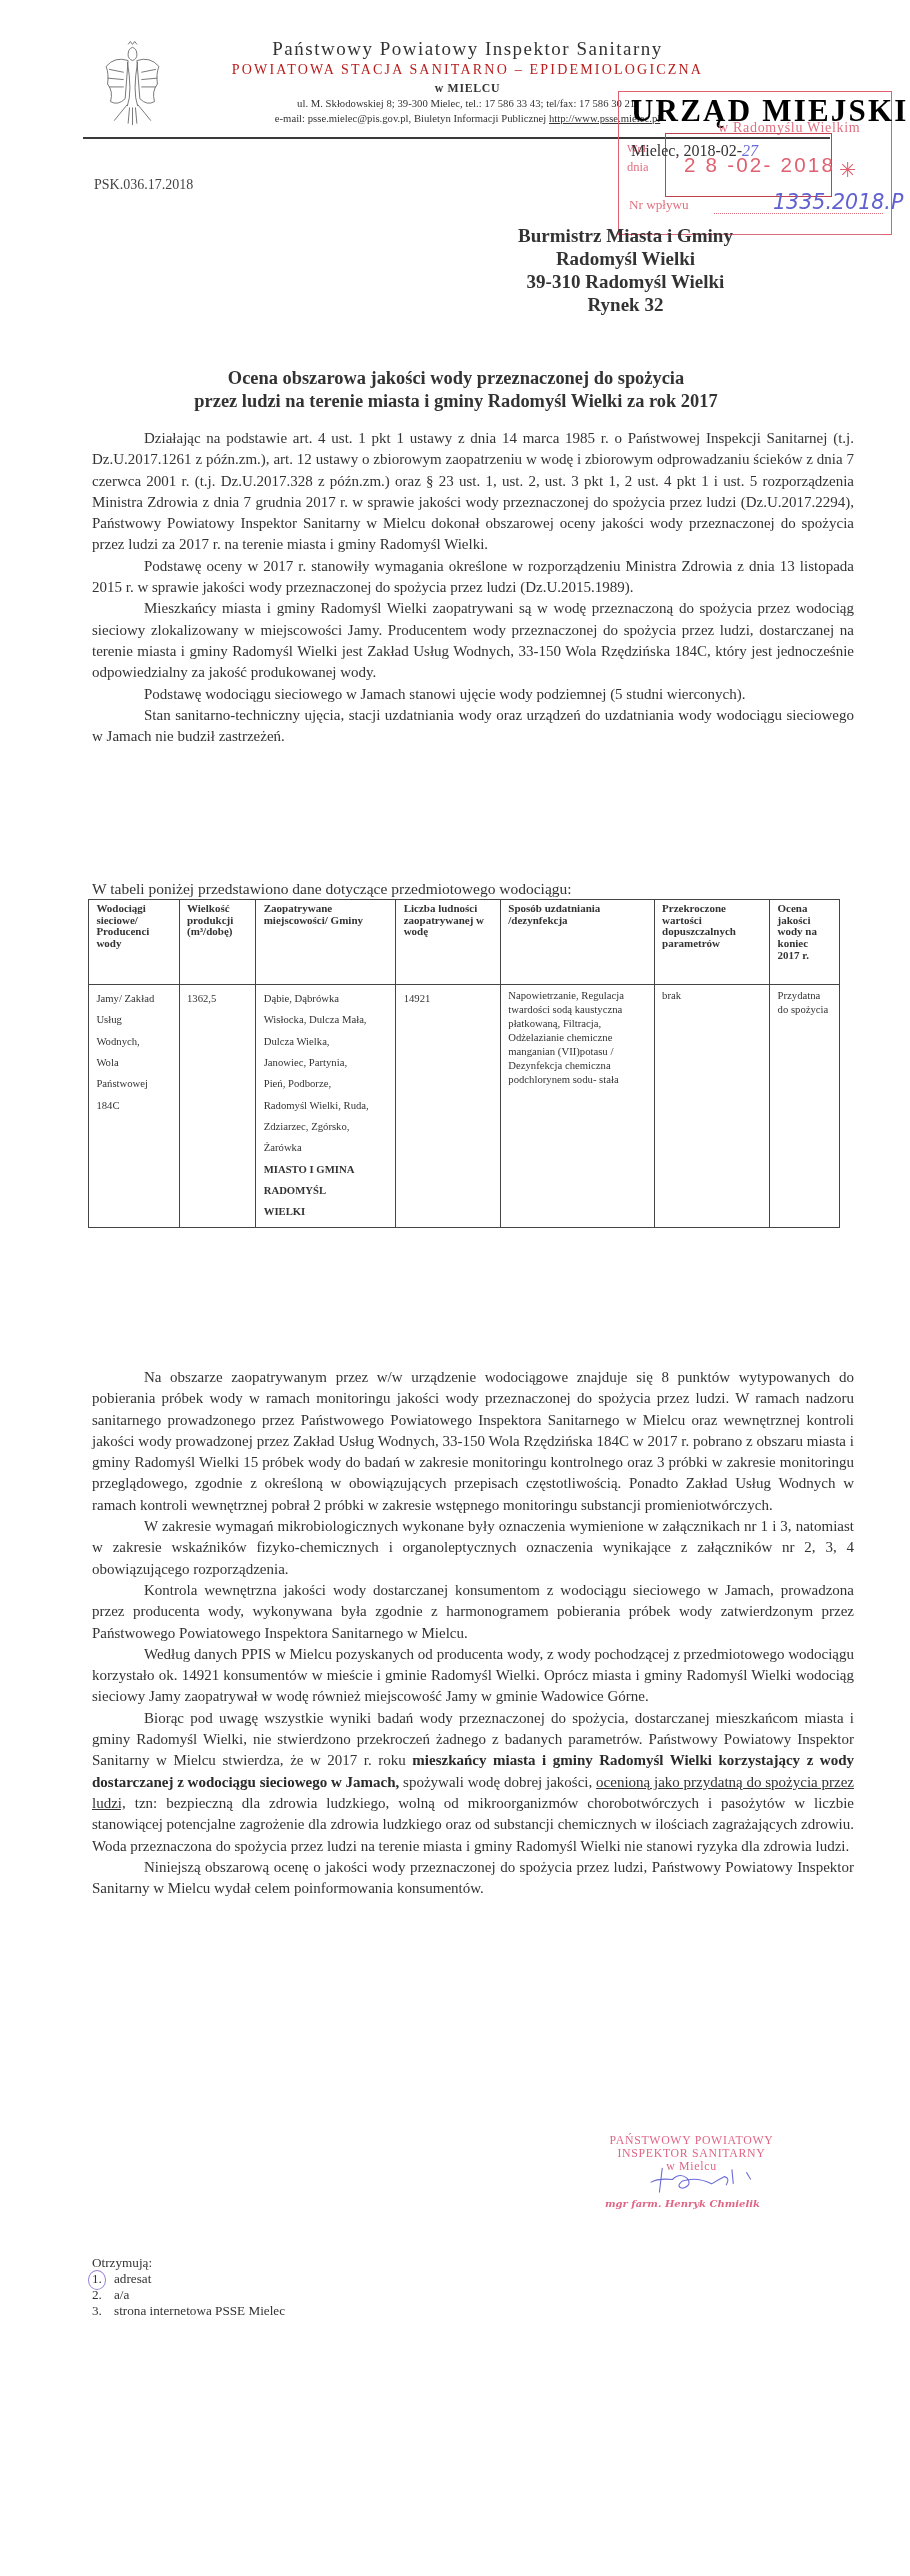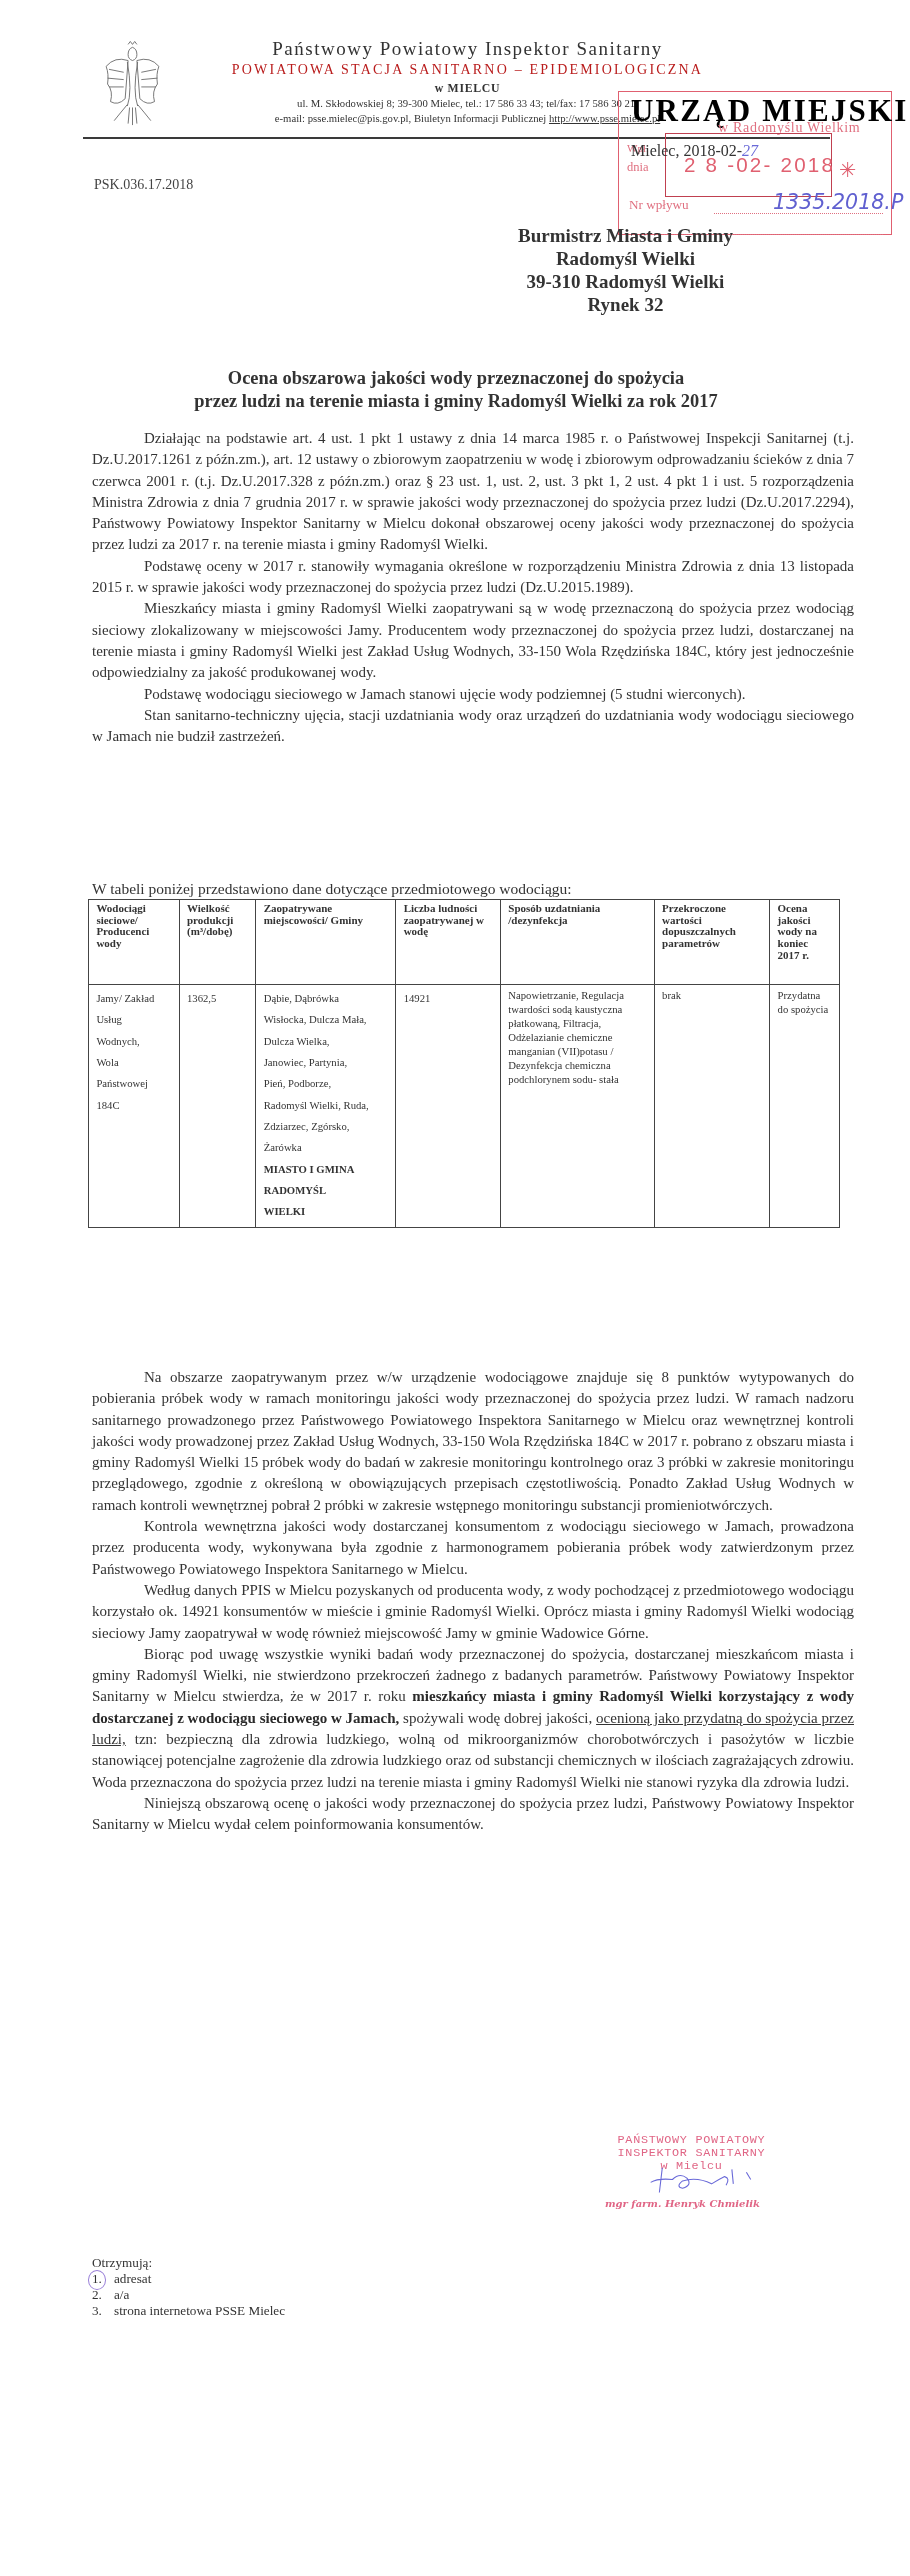--- a/index.html
+++ b/index.html
@@ -42,21 +42,21 @@
   .tbl-intro { left:92px; top:880px; font-size:15.5px; color:#333; }
   table.wt { position:absolute; left:88px; top:899px; width:752px; border-collapse:collapse; font-family:"Liberation Serif", serif; color:#333; }
   table.wt th, table.wt td { border:1.1px solid #444; vertical-align:top; padding:2.9px 7.4px 4.4px 7.4px; }
   table.wt th { text-align:left; font-size:11px; line-height:11.8px; font-weight:bold; height:77px; }
   table.wt td { font-size:10.7px; height:210px; }
   table.wt td.loose { line-height:21.3px; }
   table.wt td.tight { line-height:14px;margin-top:30px; }
   .cell-line { display:block; }
   .cell-bold { display:block; font-weight:bold; }
   
-  .sig-stamp { left:596px; top:2134px; width:191px; text-align:center; font-family:Liberation Mono, monospace; color:#e06585; font-size:11.8px; line-height:13.2px; letter-spacing:0.7px; }
+  .sig-stamp { left:596px; top:2134px; width:191px; text-align:center; font-family:Liberation Serif, serif; color:#e06585; font-size:11.8px; line-height:13.2px; letter-spacing:0.7px; }
   .sig-scrawl { left:644px; top:2165px; width:125px; height:29px; }
   .sig-name { left:605px; top:2198px; font-size:10px; color:#e06585; font-style:italic; font-family:"DejaVu Serif", serif; font-weight:bold; }
   
   .recv { left:92px; top:2255px; font-size:13.2px; line-height:16px; color:#333; font-family:"Liberation Serif", serif; }
   .recv .row { display:flex; }
   .recv .num { width:22px; position:relative; }
   .recv .circled { position:absolute; left:-4.4px; top:-0.7px; width:16px; height:17.7px; border:1.1px solid #9a80d8; border-radius:50%; }
 </style>
 </head>
 <body>
@@ -180,20 +180,21 @@
       <td class="tight">
         <span class="cell-line">Przydatna</span>
         <span class="cell-line">do spożycia</span>
       </td>
     </tr>
   </tbody>
 </table>
 
 <div class="abs body" style="top:1367px;">
   <p>Na obszarze zaopatrywanym przez w/w urządzenie wodociągowe znajduje się 8 punktów wytypowanych do pobierania próbek wody w ramach monitoringu jakości wody przeznaczonej do spożycia przez ludzi. W ramach nadzoru sanitarnego prowadzonego przez Państwowego Powiatowego Inspektora Sanitarnego w Mielcu oraz wewnętrznej kontroli jakości wody prowadzonej przez Zakład Usług Wodnych, 33-150 Wola Rzędzińska 184C w 2017 r. pobrano z obszaru miasta i gminy Radomyśl Wielki 15 próbek wody do badań w zakresie monitoringu kontrolnego oraz 3 próbki w zakresie monitoringu przeglądowego, zgodnie z określoną w obowiązujących przepisach częstotliwością. Ponadto Zakład Usług Wodnych w ramach kontroli wewnętrznej pobrał 2 próbki w zakresie wstępnego monitoringu substancji promieniotwórczych.</p>
+  <p>W zakresie wymagań mikrobiologicznych wykonane były oznaczenia wymienione w załącznikach nr 1 i 3, natomiast w zakresie wskaźników fizyko-chemicznych i organoleptycznych oznaczenia wynikające z załączników nr 2, 3, 4 obowiązującego rozporządzenia.</p>
   <p>Kontrola wewnętrzna jakości wody dostarczanej konsumentom z wodociągu sieciowego w Jamach, prowadzona przez producenta wody, wykonywana była zgodnie z harmonogramem pobierania próbek wody zatwierdzonym przez Państwowego Powiatowego Inspektora Sanitarnego w Mielcu.</p>
   <p>Według danych PPIS w Mielcu pozyskanych od producenta wody, z wody pochodzącej z przedmiotowego wodociągu korzystało ok. 14921 konsumentów w mieście i gminie Radomyśl Wielki. Oprócz miasta i gminy Radomyśl Wielki wodociąg sieciowy Jamy zaopatrywał w wodę również miejscowość Jamy w gminie Wadowice Górne.</p>
   <p><span>Biorąc pod uwagę wszystkie wyniki badań wody przeznaczonej do spożycia, dostarczanej mieszkańcom miasta i gminy Radomyśl Wielki, nie stwierdzono przekroczeń żadnego z badanych parametrów. Państwowy Powiatowy Inspektor Sanitarny w Mielcu stwierdza, że w 2017 r. roku </span><b>mieszkańcy miasta i gminy Radomyśl Wielki korzystający z wody dostarczanej z wodociągu sieciowego w Jamach,</b><span> spożywali wodę dobrej jakości, </span><u>ocenioną jako przydatną do spożycia przez ludzi,</u><span> tzn: bezpieczną dla zdrowia ludzkiego, wolną od mikroorganizmów chorobotwórczych i pasożytów w liczbie stanowiącej potencjalne zagrożenie dla zdrowia ludzkiego oraz od substancji chemicznych w ilościach zagrażających zdrowiu. Woda przeznaczona do spożycia przez ludzi na terenie miasta i gminy Radomyśl Wielki nie stanowi ryzyka dla zdrowia ludzi.</span></p>
   <p>Niniejszą obszarową ocenę o jakości wody przeznaczonej do spożycia przez ludzi, Państwowy Powiatowy Inspektor Sanitarny w Mielcu wydał celem poinformowania konsumentów.</p>
 </div>
 
 <div class="abs sig-stamp">
   <div>PAŃSTWOWY POWIATOWY</div>
   <div>INSPEKTOR SANITARNY</div>
   <div>w Mielcu</div>

